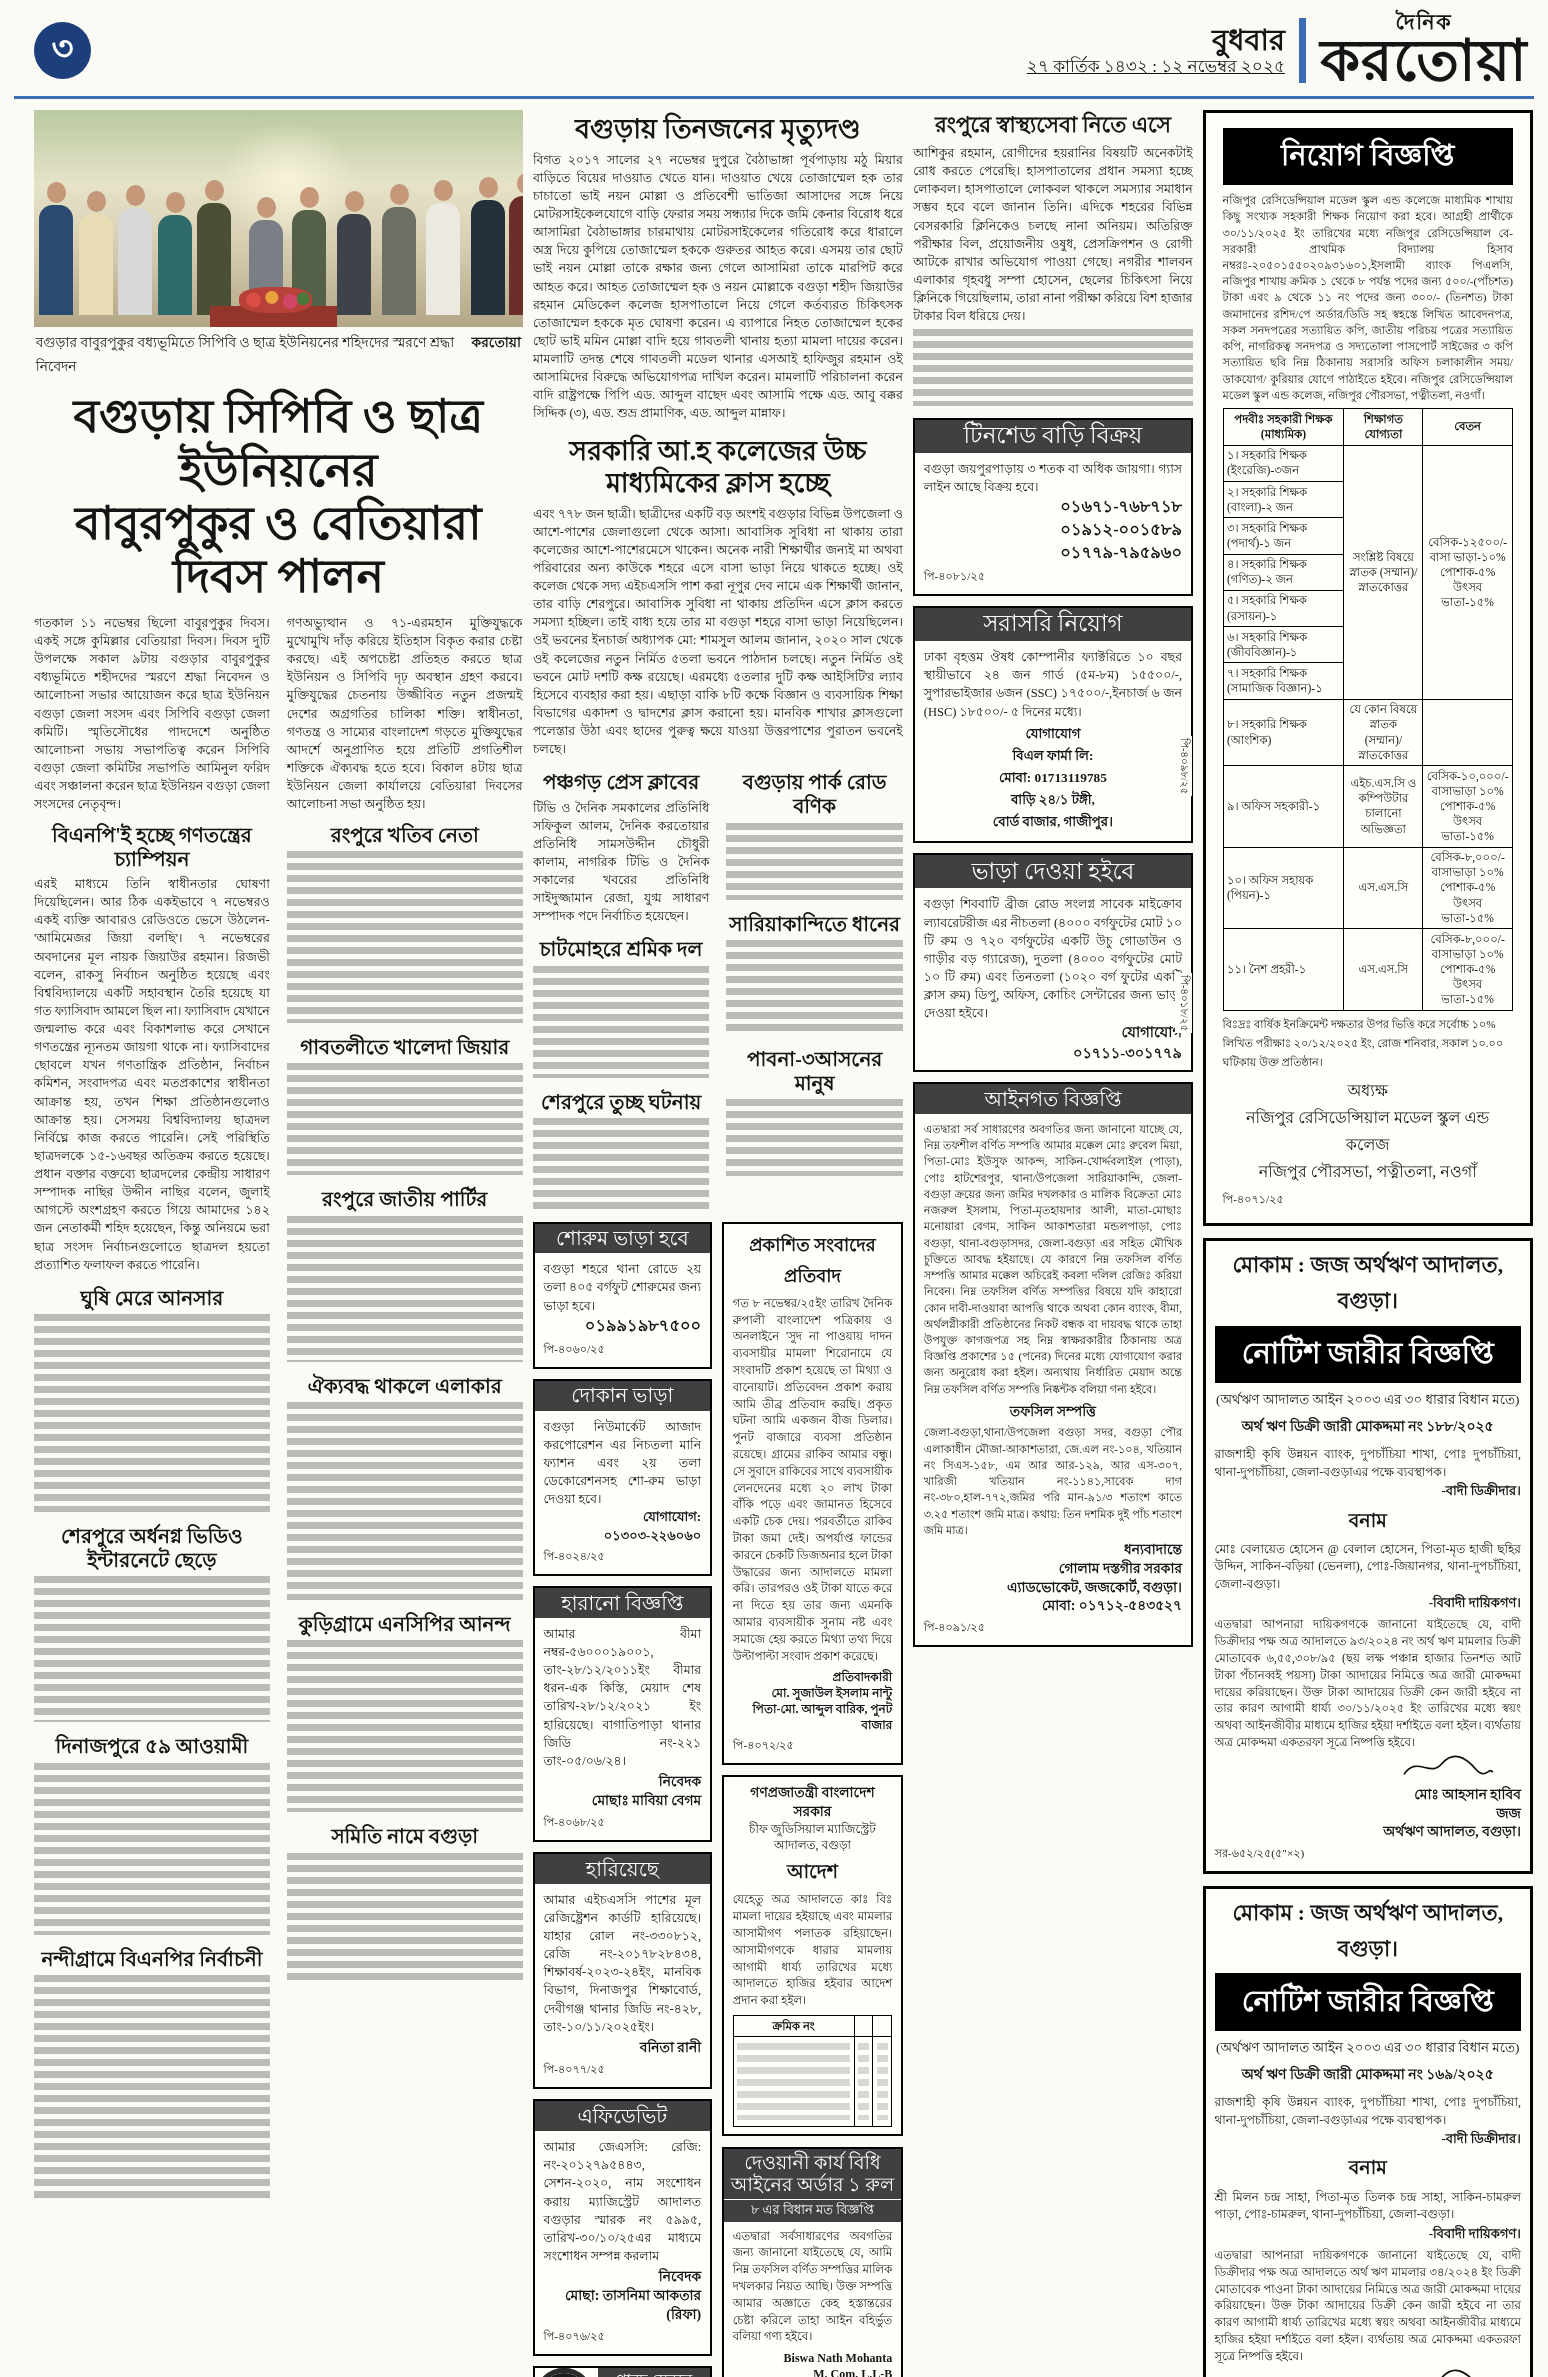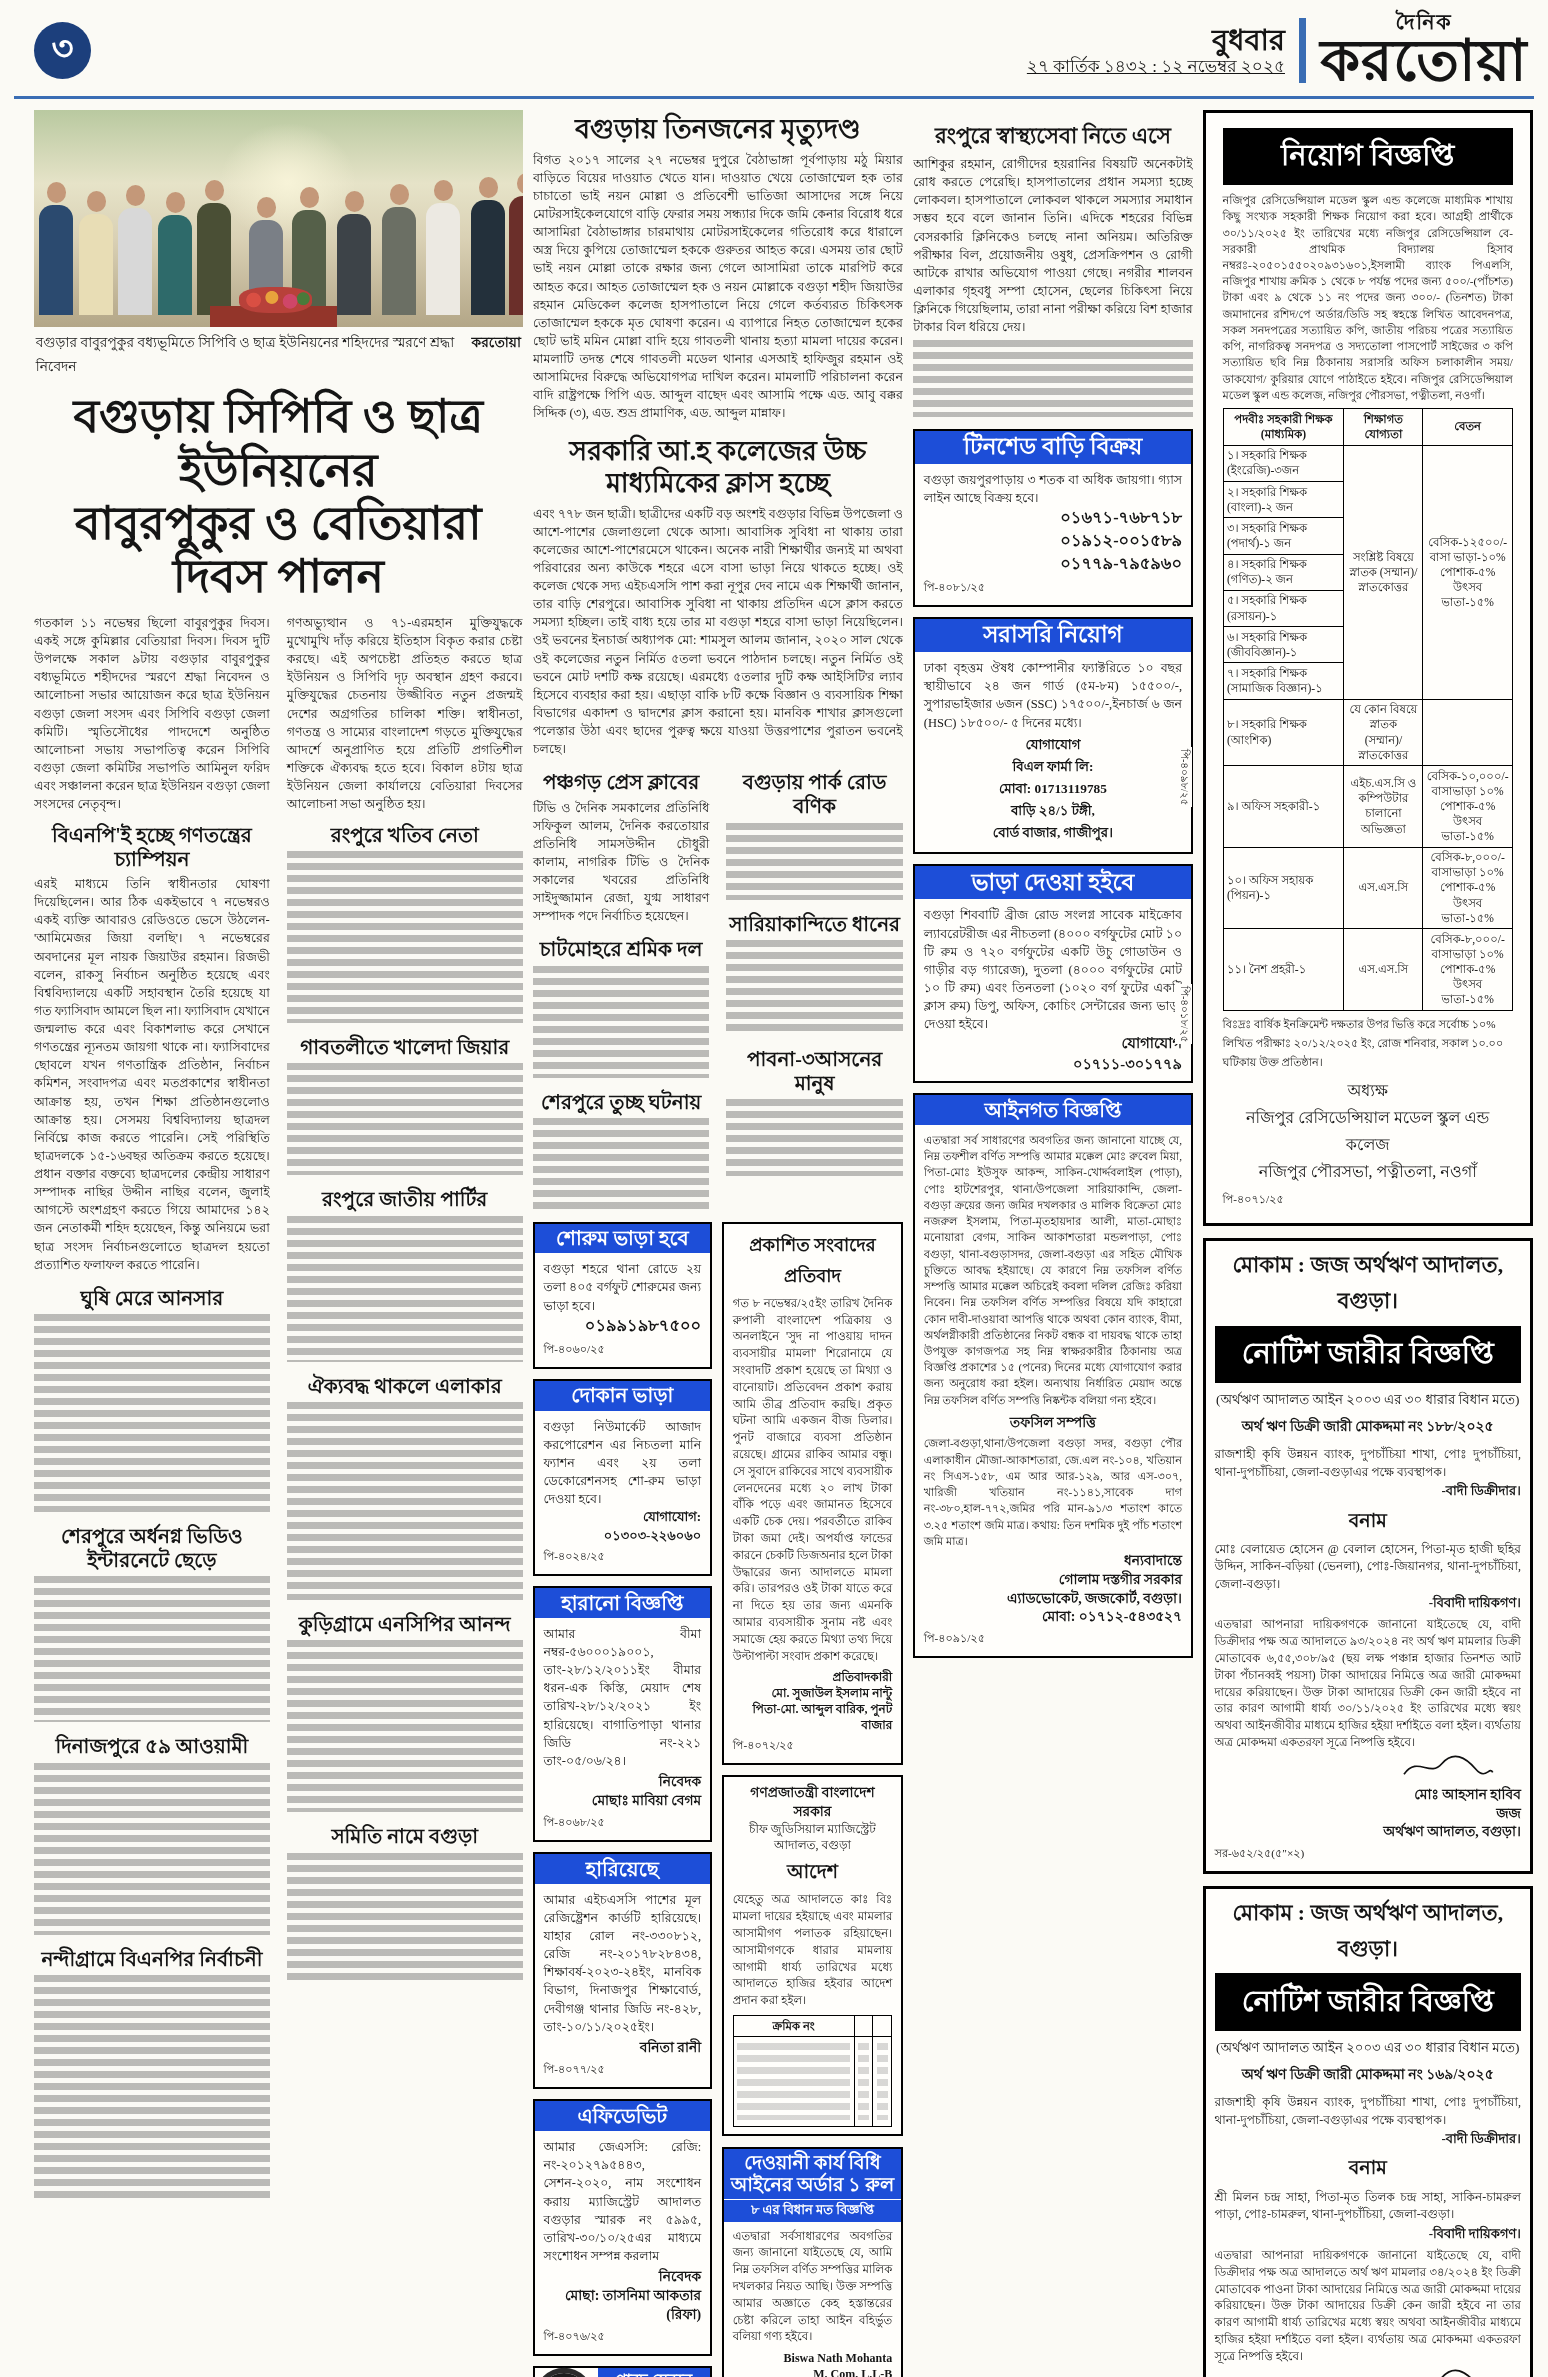--- a/index.html
+++ b/index.html
@@ -12,21 +12,21 @@
   .dateblock{text-align:right;line-height:1.15;}
   .weekday{font-size:29px;font-weight:bold;}
   .dateline{font-size:17px;text-decoration:underline;}
   .bluebar{width:7.7px;height:65px;background:#3a6db4;}
   .papername{text-align:center;line-height:1;}
   .paper-prefix{font-size:20.6px;font-weight:bold;letter-spacing:1.7px;}
   .paper-main{font-size:57px;font-weight:900;letter-spacing:0.9px;}
   .toprule{height:3.4px;background:#3a6db4;margin:0 13.8px;}
   
   .cols{display:flex;gap:10.3px;padding:10.3px 15.5px 0 34px;align-items:flex-start;}
-  .colA{width:507px;}.colB{width:370px;}.colC{width:290px;margin-top:11px;}.colD{width:342px;}
+  .colA{width:507px;}.colB{width:370px;}.colC{width:290px;}.colD{width:342px;}
   .jt{text-align:justify;font-size:12.5px;line-height:1.45;}
   .pre{white-space:pre-line;}
   
   .photo{position:relative;height:217px;background:linear-gradient(180deg,#b9c9a0 0%,#e6e3c8 34%,#d9d0b4 60%,#b3a687 100%);overflow:hidden;}
   .glow{position:absolute;left:38%;top:6%;width:28%;height:55%;background:radial-gradient(closest-side,#f7f3d8,transparent);}
   .person{position:absolute;bottom:12px;width:34px;border-radius:13.8px 13.8px 0 0;}
   .person::before{content:"";position:absolute;top:-22.4px;left:7.7px;width:19px;height:20.6px;border-radius:50%;background:#c49879;}
   .memorial{position:absolute;bottom:0;left:36%;width:26%;height:20.6px;background:#93352a;}
   .wreath{position:absolute;bottom:13.8px;left:42%;width:15%;height:26px;border-radius:40%;
     background:radial-gradient(circle at 20% 50%,#d94f43 6.9px,transparent 7.7px),radial-gradient(circle at 45% 40%,#e8a23c 6px,transparent 6.9px),
@@ -41,21 +41,21 @@
   .clamp560{max-height:482px;overflow:hidden;}
   .clamp400{max-height:344px;overflow:hidden;}
   .clamp780{max-height:370px;overflow:hidden;}
   
   .fill{background:repeating-linear-gradient(to bottom,#3e3e3e 0 6.9px,transparent 6.9px 12px);opacity:.34;margin:3.4px 0;}
   .f90{height:77px;}.f110{height:95px;}.f130{height:112px;}.f150{height:129px;}.f170{height:146px;}
   .f200{height:172px;}.f230{height:198px;}.f260{height:224px;}
   
   .box{border:2.6px solid #000;background:#fffefb;margin-bottom:10.3px;position:relative;}
   .box .inner{padding:6.9px 8.6px;}
-  .bar{background:#1d4ed8;color:#fff;font-weight:700;text-align:center;font-size:23px;padding:3.4px 5.2px;line-height:1.15;}
+  .bar{background:#404040;color:#fff;font-weight:400;text-align:center;font-size:23px;padding:3.4px 5.2px;line-height:1.15;}
   .bar.sm{font-size:20px;}
   .phones{font-size:16.3px;font-weight:bold;text-align:right;line-height:1.4;}
   .ref{font-size:11.2px;margin-top:3.4px;}
   .refside{position:absolute;right:-1.7px;top:55%;writing-mode:vertical-rl;font-size:10.3px;background:#fffefb;padding:1.7px 0;}
   .signr{text-align:right;font-weight:bold;font-size:13.8px;line-height:1.35;margin-top:3.4px;}
   .ctr{text-align:center;}
   .grid2{display:flex;gap:10.3px;align-items:flex-start;margin-top:8.6px;}
   .g-left{width:179px;}.g-right{width:181px;}
   
   .nbox{border:3.4px solid #000;background:#fffefb;margin-bottom:12px;padding:6.9px 8.6px;}

